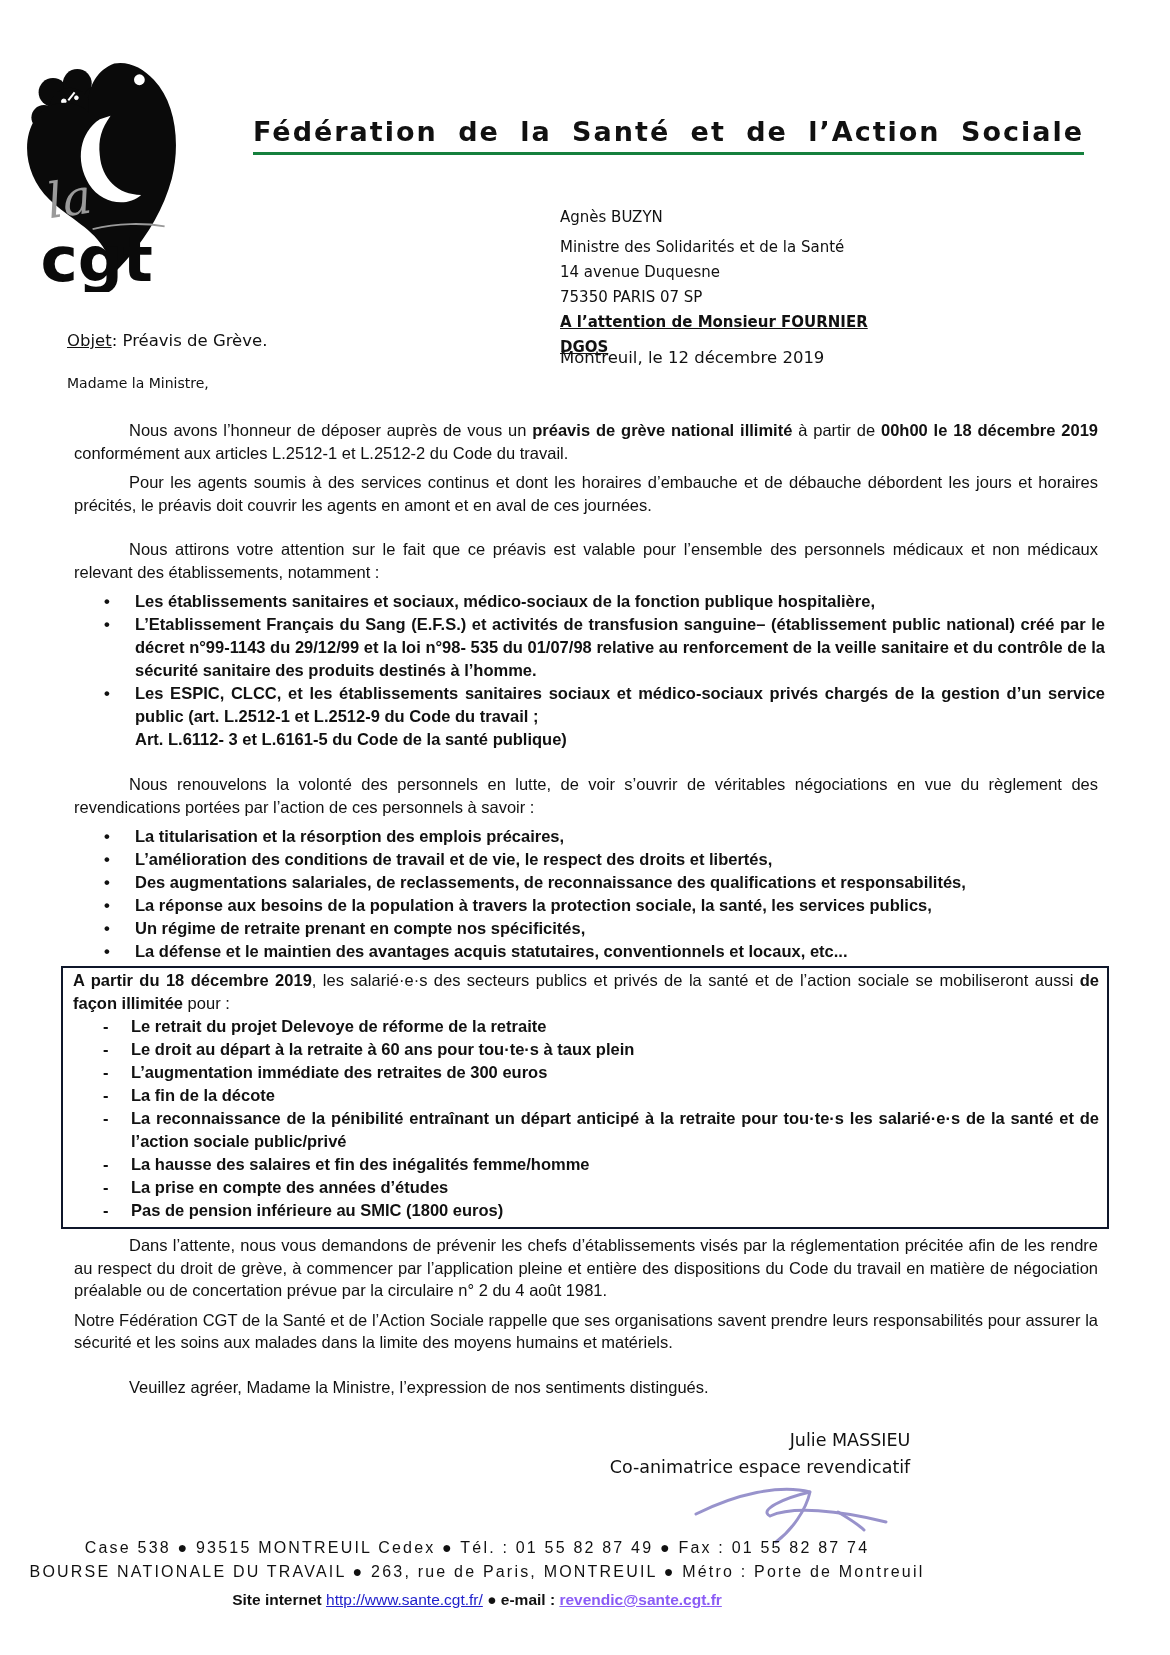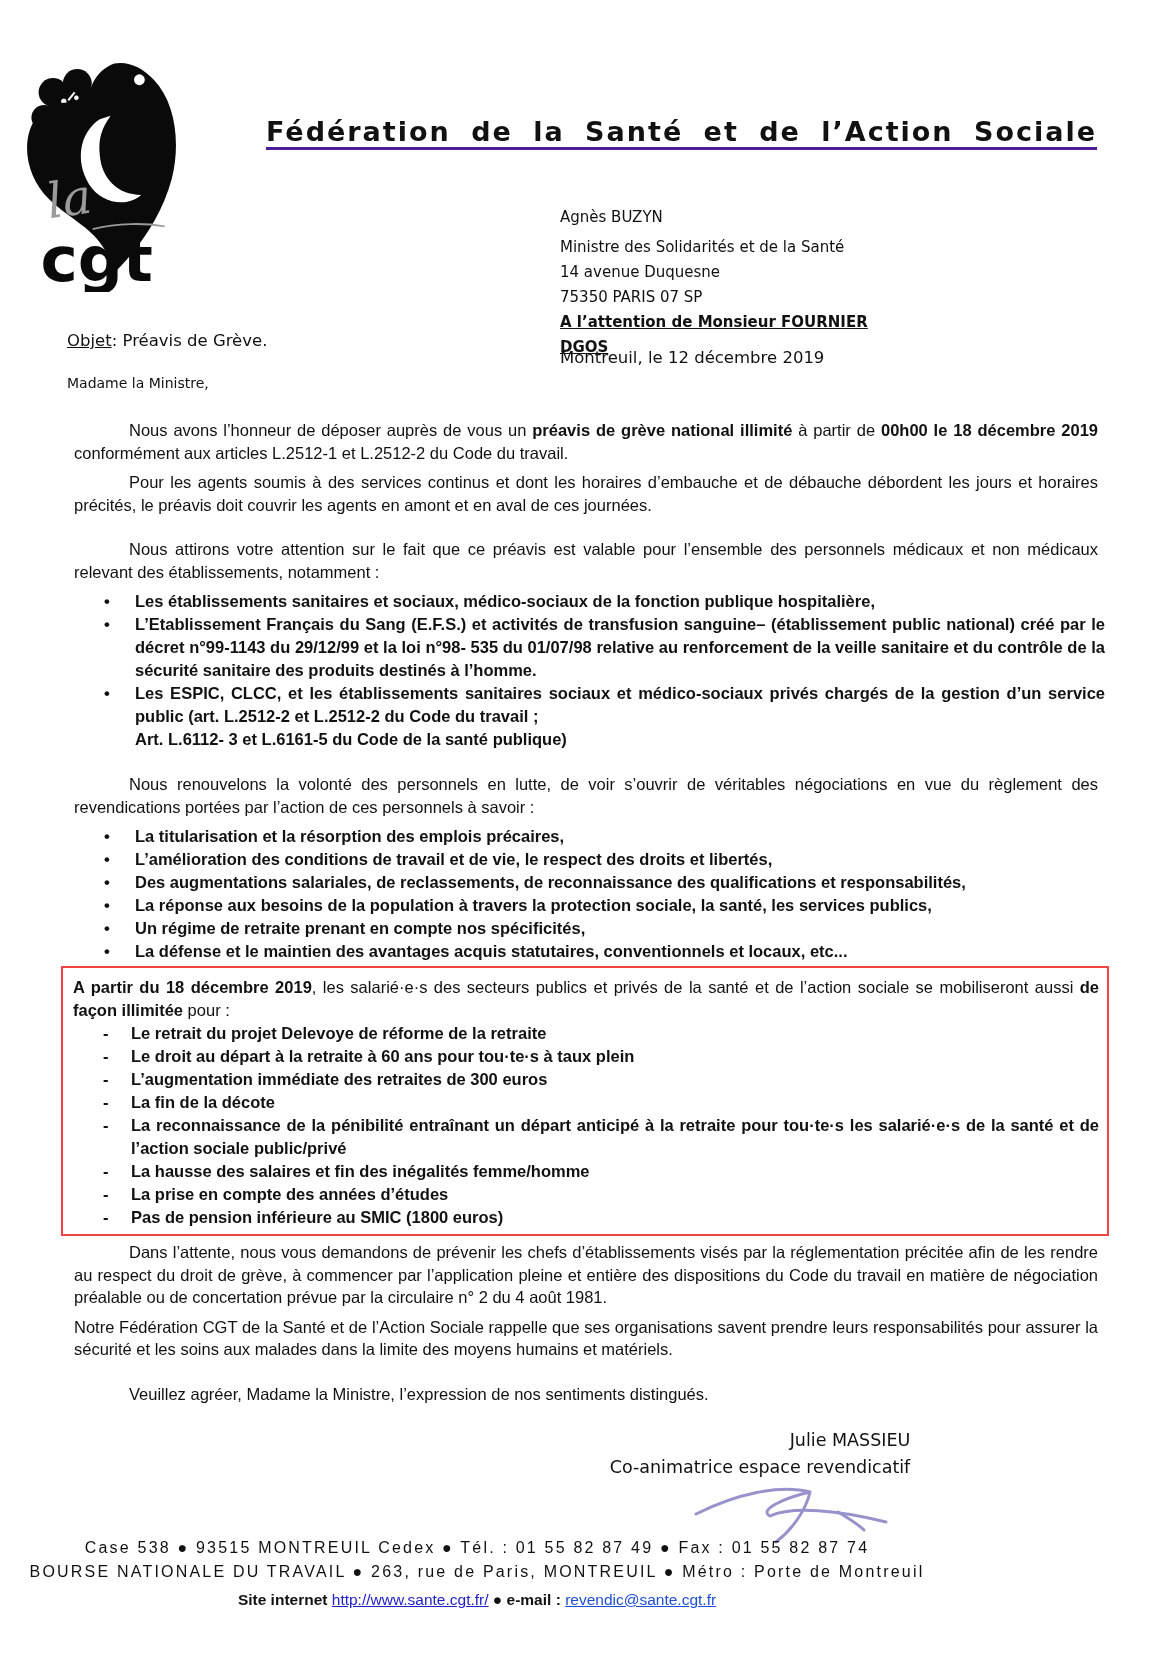--- a/index.html
+++ b/index.html
@@ -7,21 +7,21 @@
     position:relative;width:1170px;height:1655px;margin:0 auto;background:#ffffff;
     font-family:"Liberation Sans",sans-serif;color:#111;overflow:hidden;
   }
   
   .logo{position:absolute;left:8px;top:52px;width:180px;height:240px;}
   .doc-title{
     position:absolute;left:253px;top:116px;width:860px;
     font-family:"DejaVu Sans",sans-serif;font-weight:bold;font-size:27px;
     letter-spacing:2px;word-spacing:9px;white-space:nowrap;
   }
-  .doc-title .t{display:inline-block;border-bottom:3px solid #4c1d95;margin-left:13px;}
+  .doc-title .t{display:inline-block;border-bottom:3px solid #15803d;padding-bottom:5px;}
   
   .recipient{
     position:absolute;left:560px;top:205px;
     font-family:"DejaVu Sans",sans-serif;font-size:15px;line-height:25px;
   }
   .recipient .name{margin-bottom:5px;}
   .attn{font-weight:bold;text-decoration:underline;}
   .subject{
     position:absolute;left:67px;top:331px;
     font-family:"DejaVu Sans",sans-serif;font-size:16.5px;
@@ -42,21 +42,21 @@
   }
   .document p{margin:7px;}
   .indent{text-indent:55px;}
   .gap-before{margin-top:22px !important;}
   ul.blist{list-style:none;margin:1px 0 0 0;padding:0 0 0 68px;}
   ul.blist li{position:relative;font-weight:bold;text-align:justify;line-height:23px;}
   ul.blist li::before{content:"\2022";position:absolute;left:-31px;font-weight:bold;}
   .sub-line{display:block;text-align:left;}
   
   .strike-box{
-    border:2px solid #ef4444;margin:3px -4px 4px -6px;padding:8px 8px 5px 10px;
+    border:2px solid #0f172a;margin:3px -4px 4px -6px;padding:1px 8px 5px 10px;
   }
   .strike-box .intro{text-align:justify;line-height:22.5px;}
   ul.dlist{list-style:none;margin:1px 0 0 0;padding:0 0 0 58px;}
   ul.dlist li{position:relative;font-weight:bold;text-align:justify;line-height:23px;}
   ul.dlist li::before{content:"-";position:absolute;left:-28px;}
   
   .sig-name{
     position:absolute;left:700px;top:1430px;width:300px;text-align:center;
     font-family:"DejaVu Sans",sans-serif;font-size:17.5px;
   }
@@ -133,21 +133,21 @@
 
     <p class="indent"><span>Nous avons l’honneur de déposer auprès de vous un </span><b>préavis de grève national illimité</b><span> à partir de </span><b>00h00 le 18 décembre 2019</b><span> conformément aux articles L.2512-1 et L.2512-2 du Code du travail.</span></p>
 
     <p class="indent">Pour les agents soumis à des services continus et dont les horaires d’embauche et de débauche débordent les jours et horaires précités, le préavis doit couvrir les agents en amont et en aval de ces journées.</p>
 
     <p class="indent gap-before">Nous attirons votre attention sur le fait que ce préavis est valable pour l’ensemble des personnels médicaux et non médicaux relevant des établissements, notamment :</p>
 
     <ul class="blist">
       <li>Les établissements sanitaires et sociaux, médico-sociaux de la fonction publique hospitalière,</li>
       <li>L’Etablissement Français du Sang (E.F.S.) et activités de transfusion sanguine– (établissement public national) créé par le décret n°99-1143 du 29/12/99 et la loi n°98- 535 du 01/07/98 relative au renforcement de la veille sanitaire et du contrôle de la sécurité sanitaire des produits destinés à l’homme.</li>
-      <li><span>Les ESPIC, CLCC, et les établissements sanitaires sociaux et médico-sociaux privés chargés de la gestion d’un service public (art. L.2512-2 et L.2512-2 du Code du travail ;</span><span class="sub-line">Art. L.6112- 3 et L.6161-5 du Code de la santé publique)</span></li>
+      <li><span>Les ESPIC, CLCC, et les établissements sanitaires sociaux et médico-sociaux privés chargés de la gestion d’un service public (art. L.2512-1 et L.2512-9 du Code du travail ;</span><span class="sub-line">Art. L.6112- 3 et L.6161-5 du Code de la santé publique)</span></li>
     </ul>
 
     <p class="indent gap-before">Nous renouvelons la volonté des personnels en lutte, de voir s’ouvrir de véritables négociations en vue du règlement des revendications portées par l’action de ces personnels à savoir :</p>
 
     <ul class="blist">
       <li>La titularisation et la résorption des emplois précaires,</li>
       <li>L’amélioration des conditions de travail et de vie, le respect des droits et libertés,</li>
       <li>Des augmentations salariales, de reclassements, de reconnaissance des qualifications et responsabilités,</li>
       <li>La réponse aux besoins de la population à travers la protection sociale, la santé, les services publics,</li>
       <li>Un régime de retraite prenant en compte nos spécificités,</li>
@@ -182,17 +182,17 @@
         <path d="M122,16 C118,34 104,54 88,66"></path>
         <path d="M150,36 C160,42 170,48 176,54"></path>
       </g>
     </svg>
   </div>
 
   <div class="footer">
     <div class="f1">Case 538 ● 93515 MONTREUIL Cedex ● Tél. : 01 55 82 87 49 ● Fax : 01 55 82 87 74</div>
     <div class="f2">BOURSE NATIONALE DU TRAVAIL ● 263, rue de Paris, MONTREUIL ● Métro : Porte de Montreuil</div>
     <div class="f3">
-      <span>Site internet </span><a class="link" style="color: rgb(33, 33, 204);">http://www.sante.cgt.fr/</a><span> ● </span><span>e-mail : </span><a class="link" style="color: #1d4ed8;">revendic@sante.cgt.fr</a>
+      <span>Site internet </span><a class="link" style="color: rgb(33, 33, 204);">http://www.sante.cgt.fr/</a><span> ● </span><span>e-mail : </span><a class="link" style="color: #8b5cf6; font-weight: bold;">revendic@sante.cgt.fr</a>
     </div>
   </div>
 
 </div>
 
 </body></html>

